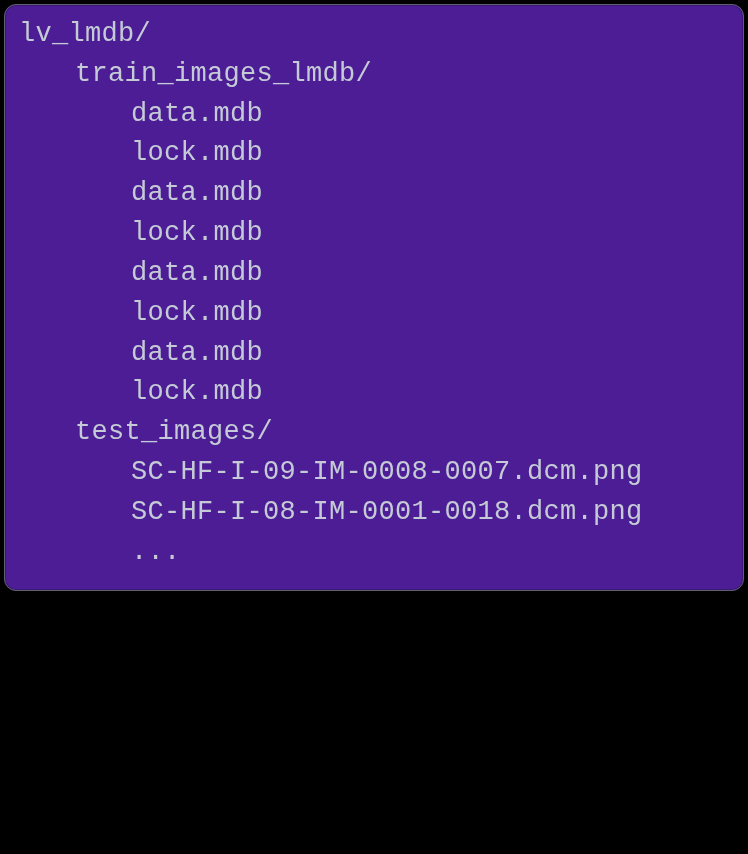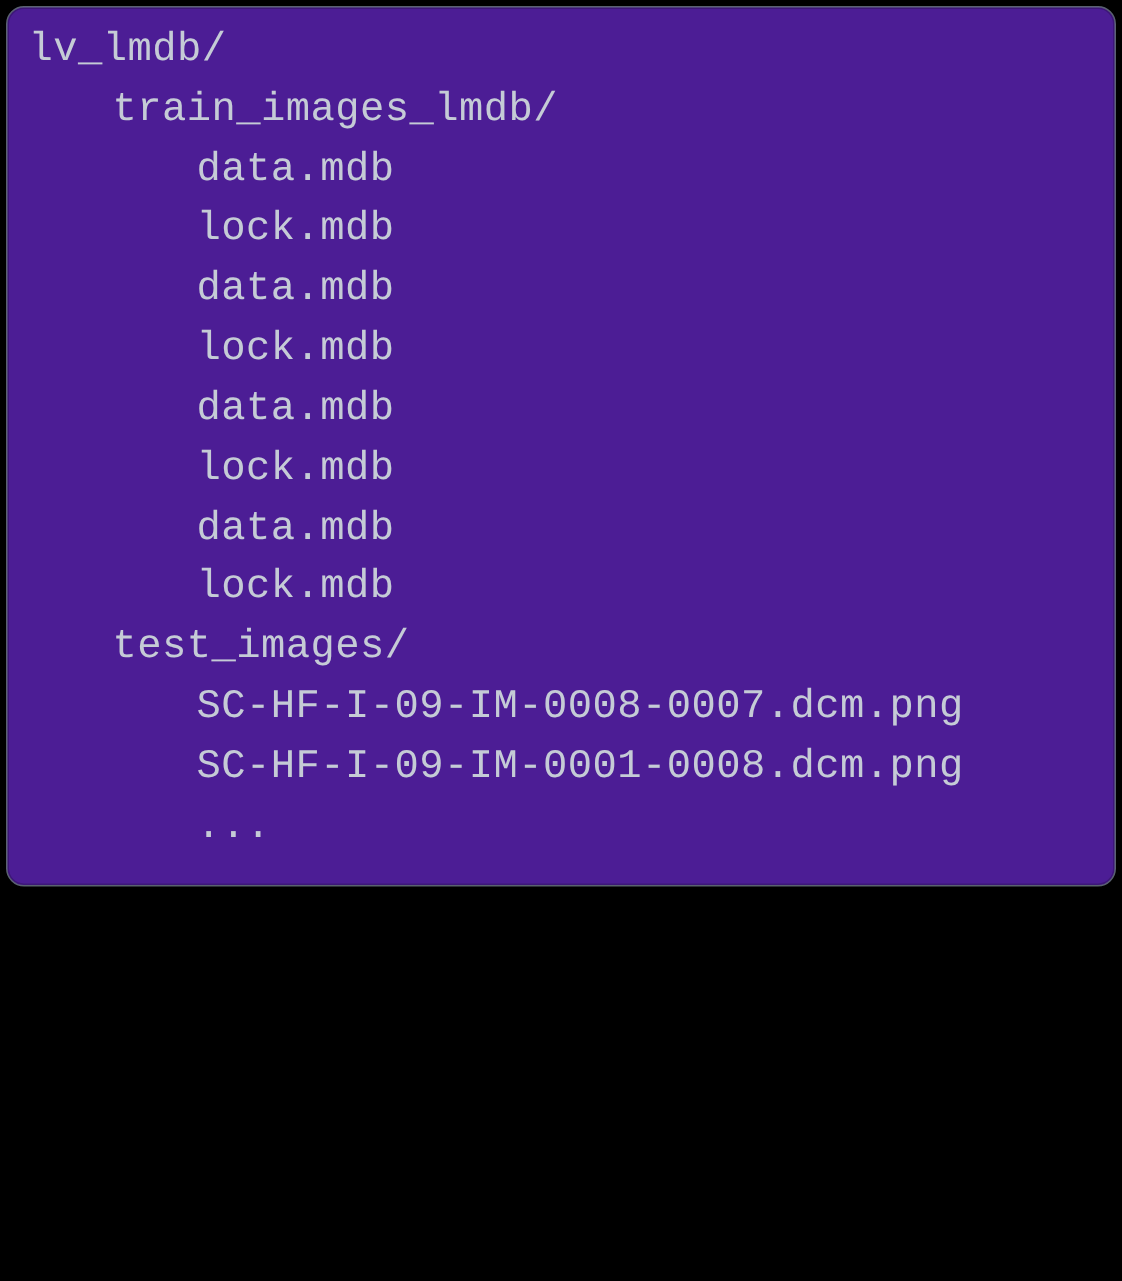--- a/index.html
+++ b/index.html
@@ -52,15 +52,15 @@
   <div class="line indent-2">lock.mdb</div>
 
   <div class="line indent-2">data.mdb</div>
   <div class="line indent-2">lock.mdb</div>
 
   <div class="line indent-2">data.mdb</div>
   <div class="line indent-2">lock.mdb</div>
 
   <div class="line indent-1">test_images/</div>
   <div class="line indent-2">SC-HF-I-09-IM-0008-0007.dcm.png</div>
-  <div class="line indent-2">SC-HF-I-09-IM-0001-0008.dcm.png</div>
+  <div class="line indent-2">SC-HF-I-08-IM-0001-0018.dcm.png</div>
   <div class="line indent-2">...</div>
 </div>
 
 </body></html>

